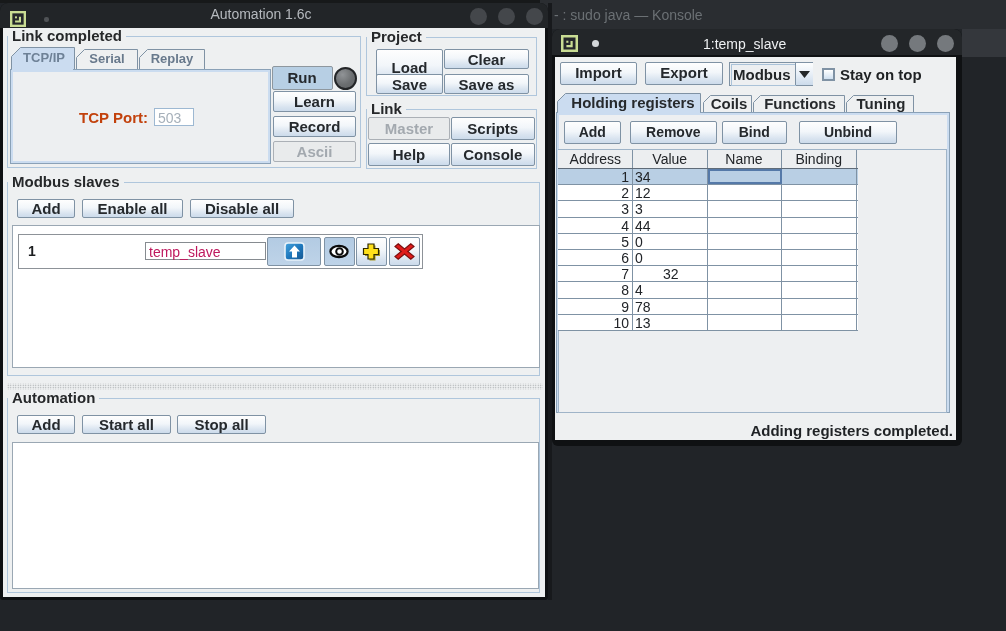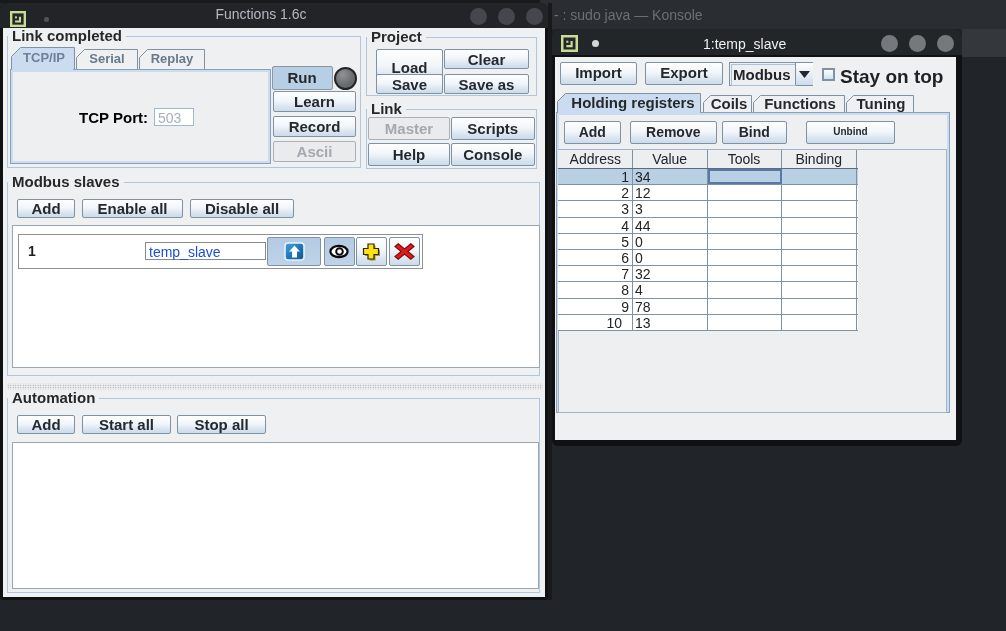--- a/index.html
+++ b/index.html
@@ -31,21 +31,21 @@
 
   <div class="abs" id="lwin" style="left:0;top:3px;width:548px;height:597px;background:#0f1113;border-radius:8px 8px 3px 3px;">
     <div class="abs" style="left:0;top:0;width:548px;height:25px;background:#222528;border-radius:8px 8px 0 0;"></div>
 
     <svg class="abs" style="left:10px;top:8px;" width="16" height="16" viewBox="0 0 17 17">
       <rect x="1.25" y="1.25" width="14.5" height="14.5" fill="#25272b" stroke="#c9dc93" stroke-width="2.5"></rect>
       <path d="M10.6 6 v5.2 h-5.2" fill="none" stroke="#c9dc93" stroke-width="2.2"></path>
       <rect x="5.3" y="5.7" width="2.1" height="2.1" fill="#c9dc93"></rect>
     </svg>
     <div class="circ" style="left:44px;top:14px;width:4.5px;height:4.5px;background:#4f5256;"></div>
-    <div class="titlebar-text" style="left:0;right:26px;top:3px;text-align:center;color:#b5b9be;font-size:14px;">Functions 1.6c</div>
+    <div class="titlebar-text" style="left:0;right:26px;top:3px;text-align:center;color:#b5b9be;font-size:14px;">Automation 1.6c</div>
     <div class="circ" style="left:470px;top:4.5px;background:#44474b;"></div>
     <div class="circ" style="left:498px;top:4.5px;background:#44474b;"></div>
     <div class="circ" style="left:526px;top:4.5px;background:#44474b;"></div>
 
     <div class="abs" id="lcontent" style="left:3px;top:25px;width:542px;height:569px;background:#eef0f1;">
 
       <div class="grp" style="left:4px;top:8px;width:354px;height:132px;"></div>
       <div class="glab" style="left:5px;top:1px;">Link completed</div>
 
       <svg class="abs" style="left:8px;top:19px;" width="195" height="22" viewBox="0 0 195 22">
@@ -54,21 +54,21 @@
         <path d="M128.5 22 V10.5 L136.5 2.5 H193.5 V22" fill="#eef0f1" stroke="#7f92a4" stroke-width="1"></path>
         <text x="33" y="14.5" font-family="Liberation Sans,sans-serif" font-size="13" font-weight="bold" fill="#6e8196" text-anchor="middle">TCP/IP</text>
         <text x="96" y="15.5" font-family="Liberation Sans,sans-serif" font-size="13" font-weight="bold" fill="#68798c" text-anchor="middle">Serial</text>
         <text x="161" y="15.5" font-family="Liberation Sans,sans-serif" font-size="13" font-weight="bold" fill="#68798c" text-anchor="middle">Replay</text>
       </svg>
 
       <div class="abs" style="left:7px;top:41px;width:261px;height:95px;box-sizing:border-box;border:1px solid #8aa1b7;background:#cbdcf0;">
         <div class="abs" style="left:2px;top:2px;right:2px;bottom:2px;background:#edeff1;"></div>
       </div>
       <div class="abs" style="left:9px;top:41px;width:61px;height:2px;background:#cbdcf0;"></div>
-      <div class="abs" style="left:0px;top:81px;width:145px;text-align:right;font-weight:bold;font-size:15px;color:#000000;">TCP Port:</div>
+      <div class="abs" style="left:0px;top:81px;width:145px;text-align:right;font-weight:bold;font-size:15px;color:#c2410c;">TCP Port:</div>
       <div class="abs" style="left:151px;top:80px;width:40px;height:18px;box-sizing:border-box;background:#fff;border:1px solid #9db8d2;font-size:14px;color:#a6b0ba;padding:1px 0 0 3px;">503</div>
 
       <div class="btn" style="left:268.5px;top:37.5px;width:61px;height:24px;background:#b7cfe4;border:1.5px solid #8e979e;">Run</div>
       <div class="abs" style="left:331px;top:39px;width:23px;height:23px;box-sizing:border-box;border-radius:50%;border:2px solid #232527;background:radial-gradient(circle at 35% 30%,#919497 0%,#6b6e70 55%,#606365 100%);"></div>
       <div class="btn" style="left:270px;top:63px;width:83px;height:21px;">Learn</div>
       <div class="btn" style="left:270px;top:88px;width:83px;height:21px;">Record</div>
       <div class="btn dis" style="left:270px;top:113px;width:83px;height:21px;">Ascii</div>
 
       <div class="grp" style="left:363px;top:9px;width:171px;height:59px;"></div>
       <div class="glab" style="left:364px;top:2px;">Project</div>
@@ -86,21 +86,21 @@
 
       <div class="grp" style="left:4px;top:154px;width:533px;height:193.5px;"></div>
       <div class="glab" style="left:5px;top:147px;">Modbus slaves</div>
       <div class="btn" style="left:14px;top:171px;width:58px;height:19px;">Add</div>
       <div class="btn" style="left:79px;top:171px;width:101px;height:19px;">Enable all</div>
       <div class="btn" style="left:187px;top:171px;width:104px;height:19px;">Disable all</div>
       <div class="abs" style="left:9px;top:197px;width:528px;height:143px;background:#fff;border:1px solid #9aa7b3;box-sizing:border-box;"></div>
 
       <div class="abs" style="left:15px;top:206px;width:405px;height:35px;background:#fff;border:1px solid #8d9298;box-sizing:border-box;"></div>
       <div class="abs" style="left:25px;top:215px;font-weight:bold;font-size:14px;color:#1c1e20;">1</div>
-      <div class="abs" style="left:142px;top:214px;width:121px;height:18px;box-sizing:border-box;background:#fff;border:1px solid #868b90;font-size:14px;color:#1d4ed8;padding:1px 0 8px 3px;">temp_slave</div>
+      <div class="abs" style="left:142px;top:214px;width:121px;height:18px;box-sizing:border-box;background:#fff;border:1px solid #868b90;font-size:14px;color:#be185d;padding:1px 0 8px 3px;">temp_slave</div>
       <div class="btn tog" style="left:264px;top:209px;width:54px;height:29px;">
         <svg width="21" height="19" viewBox="0 0 21 19">
           <defs>
               <linearGradient id="upg" x1="0" y1="0" x2="1" y2="1">
             <stop offset="0" stop-color="#45a3dd"></stop>
                 <stop offset="0.5" stop-color="#1e78bd"></stop>
                 <stop offset="1" stop-color="#15558f"></stop>
           </linearGradient>
             </defs>
           <rect x="1" y="1" width="19" height="17" rx="3" fill="url(#upg)" stroke="#e8f2fa" stroke-width="1.6"></rect>
@@ -156,48 +156,48 @@
       <div class="abs" style="left:174px;top:5px;width:84px;height:24px;box-sizing:border-box;border:1px solid #7f92a4;background:#edeff1;">
         <div class="abs" style="left:1px;top:1px;width:62px;height:20px;border:1px solid #aac2d8;background:#edeff1;font-weight:bold;font-size:15px;color:#222527;padding-left:1px;line-height:20px;">Modbus</div>
         <div class="abs" style="left:65px;top:0;width:17px;height:22px;background:linear-gradient(180deg,#fdfefe,#e8eff7 50%,#ccdbeb);border-left:1px solid #7f92a4;">
           <svg width="11" height="7" viewBox="0 0 11 7" style="position:absolute;left:3px;top:8px;">
               <path d="M0 0 H11 L5.5 7 Z" fill="#242729"></path>
             </svg>
         </div>
       </div>
 
       <div class="abs" style="left:267px;top:11px;width:13px;height:13px;box-sizing:border-box;border:2px solid #7f92a4;background:linear-gradient(180deg,#fff,#cfe0f0);"></div>
-      <div class="abs" style="left:285px;top:9px;font-weight:bold;font-size:19px;color:#1e2123;">Stay on top</div>
+      <div class="abs" style="left:285px;top:9px;font-weight:bold;font-size:15px;color:#1e2123;">Stay on top</div>
 
       <svg class="abs" style="left:2px;top:36px;" width="357" height="19" viewBox="0 0 357 19">
         <path d="M0.5 19 V8.5 L8.5 0.5 H143.5 V19" fill="#cbdcf0" stroke="#7f92a4" stroke-width="1"></path>
         <path d="M146.5 19 V9.5 L153.5 2.5 H194.5 V19" fill="#eef0f1" stroke="#7f92a4" stroke-width="1"></path>
         <path d="M196.5 19 V9.5 L203.5 2.5 H287.5 V19" fill="#eef0f1" stroke="#7f92a4" stroke-width="1"></path>
         <path d="M289.5 19 V9.5 L296.5 2.5 H356.5 V19" fill="#eef0f1" stroke="#7f92a4" stroke-width="1"></path>
         <text x="76" y="14.5" font-family="Liberation Sans,sans-serif" font-size="15" font-weight="bold" fill="#26292c" text-anchor="middle">Holding registers</text>
         <text x="172" y="15.5" font-family="Liberation Sans,sans-serif" font-size="15" font-weight="bold" fill="#26292c" text-anchor="middle">Coils</text>
         <text x="243" y="15.5" font-family="Liberation Sans,sans-serif" font-size="15" font-weight="bold" fill="#26292c" text-anchor="middle">Functions</text>
         <text x="324" y="15.5" font-family="Liberation Sans,sans-serif" font-size="15" font-weight="bold" fill="#26292c" text-anchor="middle">Tuning</text>
       </svg>
 
       <div class="abs" style="left:1px;top:55px;width:394px;height:301px;box-sizing:border-box;border:1px solid #8aa1b7;background:#cbdcf0;">
         <div class="abs" style="left:2px;top:2px;right:2px;bottom:2px;background:#edeff1;"></div>
       </div>
       <div class="abs" style="left:3px;top:55px;width:142px;height:2px;background:#cbdcf0;"></div>
       <div class="btn" style="left:9px;top:63.5px;width:56.5px;height:23.5px;font-size:14px;">Add</div>
       <div class="btn" style="left:74.5px;top:63.5px;width:87.5px;height:23.5px;font-size:14px;">Remove</div>
       <div class="btn" style="left:167px;top:63.5px;width:64.5px;height:23.5px;font-size:14px;">Bind</div>
-      <div class="btn" style="left:251px;top:63.5px;width:89px;height:23.5px;font-size:10px;">Unbind</div>
+      <div class="btn" style="left:244px;top:63.5px;width:98px;height:23.5px;font-size:14px;">Unbind</div>
 
       <div class="abs" style="left:2.5px;top:91.5px;width:389.5px;height:264px;box-sizing:border-box;border:1px solid #9fb4c8;background:#edeff1;"></div>
       <div id="table" class="abs" style="left:2.5px;top:93px;width:300px;font-size:14px;color:#212428;">
           <div style="display:flex;height:18px;background:#eceef0;border-bottom:1px solid #5f6b78;">
             <div style="width:75.5px;text-align:center;line-height:18px;border-right:1px solid #7f92a4;box-sizing:border-box;border-left:1px solid #eceef0;">Address</div>
             <div style="width:74.5px;text-align:center;line-height:18px;border-right:1px solid #7f92a4;box-sizing:border-box;">Value</div>
-            <div style="width:74px;text-align:center;line-height:18px;border-right:1px solid #7f92a4;box-sizing:border-box;">Tools</div>
+            <div style="width:74px;text-align:center;line-height:18px;border-right:1px solid #7f92a4;box-sizing:border-box;">Name</div>
             <div style="width:75.5px;text-align:center;line-height:18px;border-right:1px solid #7f92a4;box-sizing:border-box;">Binding</div>
           </div>
           <div style="display:flex;height:16.2px;background:#b9cfe4;border-bottom:1px solid #7f92a4;box-sizing:border-box;">
             <div style="width:75.5px;text-align:right;padding-right:3px;box-sizing:border-box;border-right:1px solid #7f92a4;line-height:16px;">1</div>
             <div style="width:74.5px;text-align:left;padding-left:2px;box-sizing:border-box;border-right:1px solid #7f92a4;line-height:16px;">34</div>
             <div style="width:74px;box-sizing:border-box;border-right:1px solid #7f92a4;border:2px solid #5579a8;"></div>
             <div style="width:75.5px;box-sizing:border-box;border-right:1px solid #7f92a4;"></div>
           </div>
           <div style="display:flex;height:16.2px;background:#ffffff;border-bottom:1px solid #7f92a4;box-sizing:border-box;">
             <div style="width:75.5px;text-align:right;padding-right:3px;box-sizing:border-box;border-right:1px solid #7f92a4;line-height:16px;">2</div>
@@ -224,39 +224,40 @@
             <div style="width:75.5px;box-sizing:border-box;border-right:1px solid #7f92a4;"></div>
           </div>
           <div style="display:flex;height:16.2px;background:#ffffff;border-bottom:1px solid #7f92a4;box-sizing:border-box;">
             <div style="width:75.5px;text-align:right;padding-right:3px;box-sizing:border-box;border-right:1px solid #7f92a4;line-height:16px;">6</div>
             <div style="width:74.5px;text-align:left;padding-left:2px;box-sizing:border-box;border-right:1px solid #7f92a4;line-height:16px;">0</div>
             <div style="width:74px;box-sizing:border-box;border-right:1px solid #7f92a4;"></div>
             <div style="width:75.5px;box-sizing:border-box;border-right:1px solid #7f92a4;"></div>
           </div>
           <div style="display:flex;height:16.2px;background:#ffffff;border-bottom:1px solid #7f92a4;box-sizing:border-box;">
             <div style="width:75.5px;text-align:right;padding-right:3px;box-sizing:border-box;border-right:1px solid #7f92a4;line-height:16px;">7</div>
-            <div style="width:74.5px;text-align:left;padding-left:2px;box-sizing:border-box;border-right:1px solid #7f92a4;line-height:16px;">32</div>
+            <div style="width:74.5px;text-align:center;padding-left:2px;box-sizing:border-box;border-right:1px solid #7f92a4;line-height:16px;">32</div>
             <div style="width:74px;box-sizing:border-box;border-right:1px solid #7f92a4;"></div>
             <div style="width:75.5px;box-sizing:border-box;border-right:1px solid #7f92a4;"></div>
           </div>
           <div style="display:flex;height:16.2px;background:#ffffff;border-bottom:1px solid #7f92a4;box-sizing:border-box;">
             <div style="width:75.5px;text-align:right;padding-right:3px;box-sizing:border-box;border-right:1px solid #7f92a4;line-height:16px;">8</div>
             <div style="width:74.5px;text-align:left;padding-left:2px;box-sizing:border-box;border-right:1px solid #7f92a4;line-height:16px;">4</div>
             <div style="width:74px;box-sizing:border-box;border-right:1px solid #7f92a4;"></div>
             <div style="width:75.5px;box-sizing:border-box;border-right:1px solid #7f92a4;"></div>
           </div>
           <div style="display:flex;height:16.2px;background:#ffffff;border-bottom:1px solid #7f92a4;box-sizing:border-box;">
             <div style="width:75.5px;text-align:right;padding-right:3px;box-sizing:border-box;border-right:1px solid #7f92a4;line-height:16px;">9</div>
             <div style="width:74.5px;text-align:left;padding-left:2px;box-sizing:border-box;border-right:1px solid #7f92a4;line-height:16px;">78</div>
             <div style="width:74px;box-sizing:border-box;border-right:1px solid #7f92a4;"></div>
             <div style="width:75.5px;box-sizing:border-box;border-right:1px solid #7f92a4;"></div>
           </div>
           <div style="display:flex;height:16.2px;background:#ffffff;border-bottom:1px solid #7f92a4;box-sizing:border-box;">
-            <div style="width:75.5px;text-align:right;padding-right:10px;box-sizing:border-box;border-right:1px solid #7f92a4;line-height:16px;">10</div>
+            <div style="width:75.5px;text-align:right;padding-right:3px;box-sizing:border-box;border-right:1px solid #7f92a4;line-height:16px;">10</div>
             <div style="width:74.5px;text-align:left;padding-left:2px;box-sizing:border-box;border-right:1px solid #7f92a4;line-height:16px;">13</div>
             <div style="width:74px;box-sizing:border-box;border-right:1px solid #7f92a4;"></div>
             <div style="width:75.5px;box-sizing:border-box;border-right:1px solid #7f92a4;"></div>
           </div>
         </div>
 
+      <div class="abs" style="left:0;top:365px;width:398px;text-align:right;font-weight:bold;font-size:15px;color:#1f2225;">Adding registers completed.</div>
     </div>
   </div>
 </div>
 
 </body></html>

